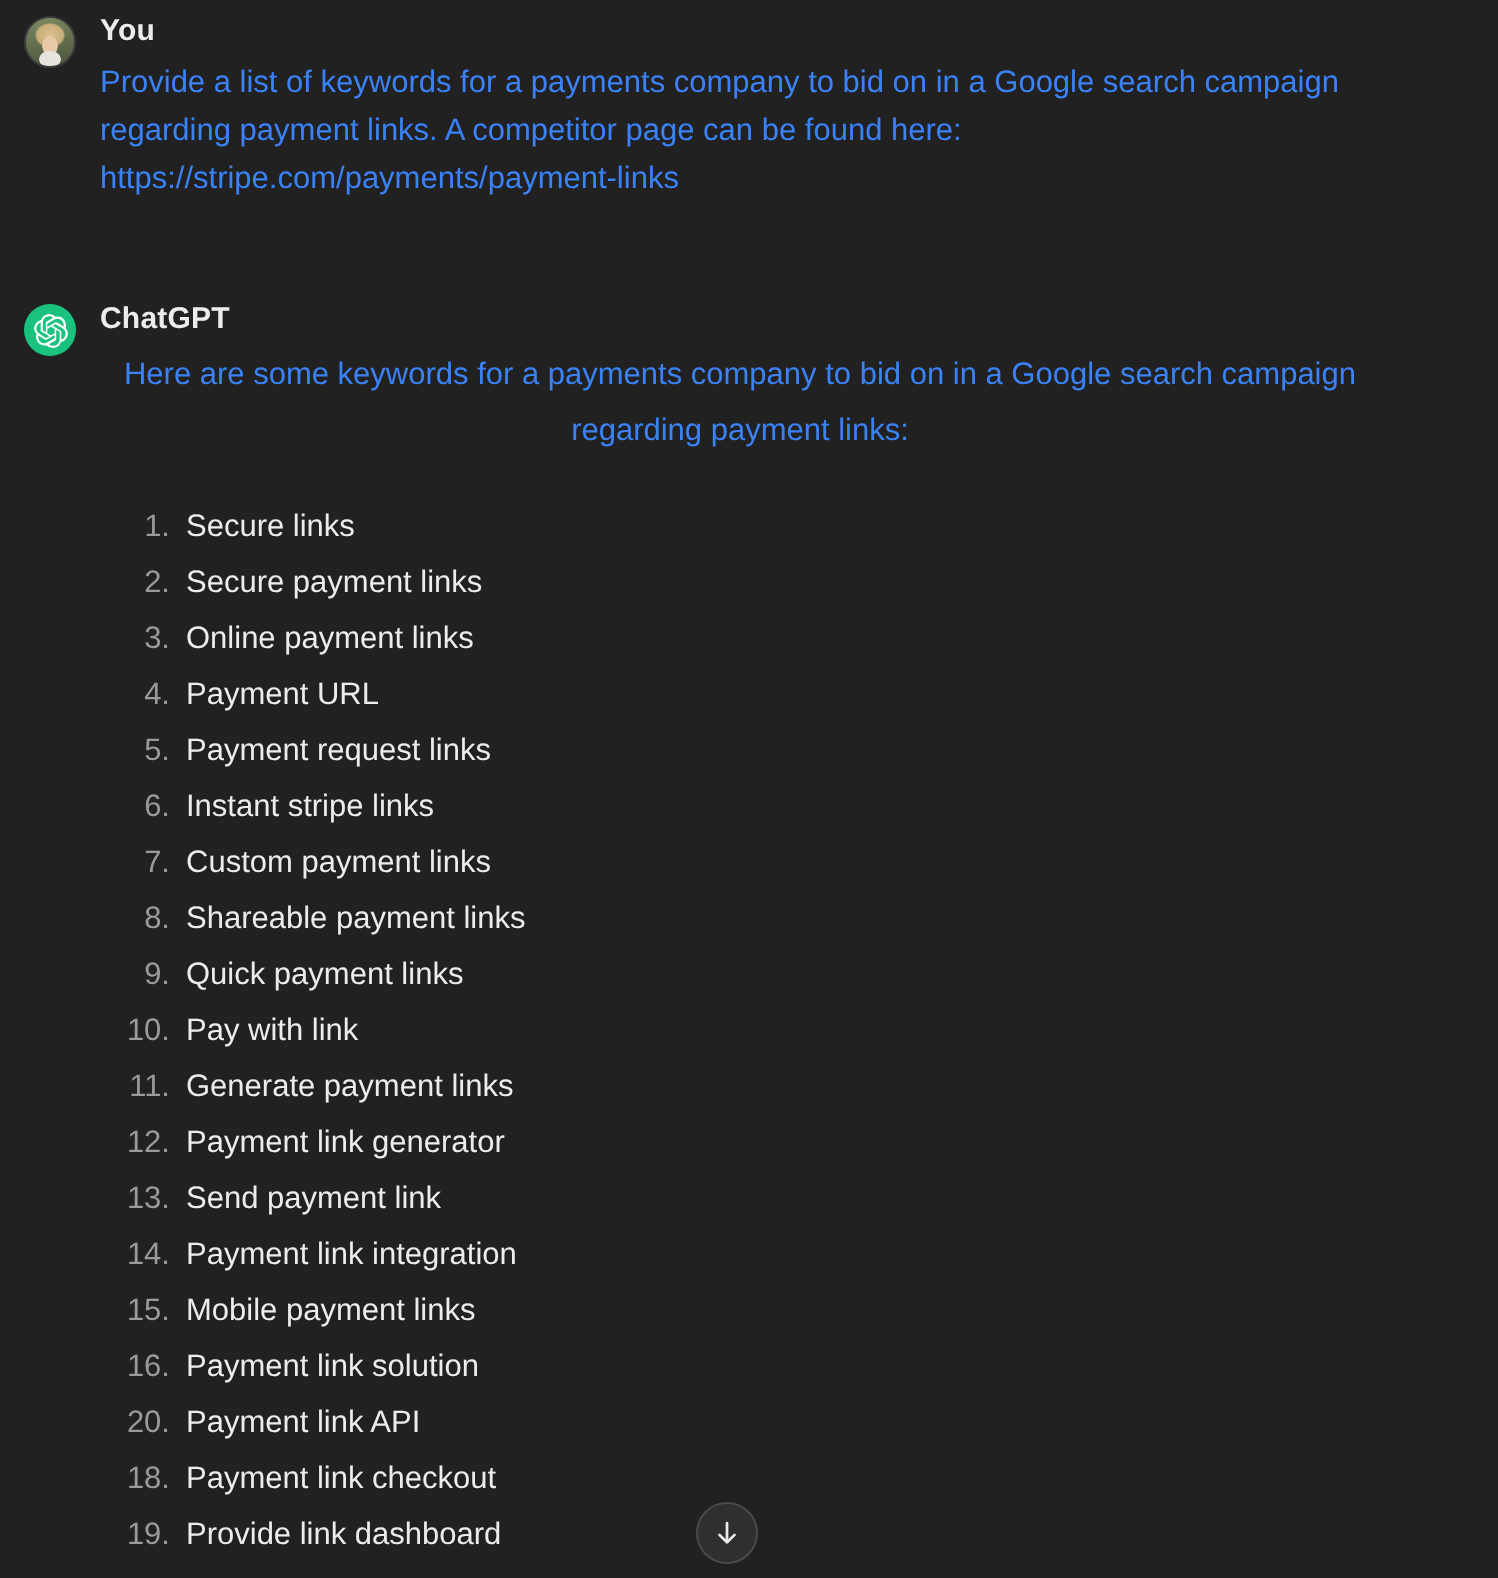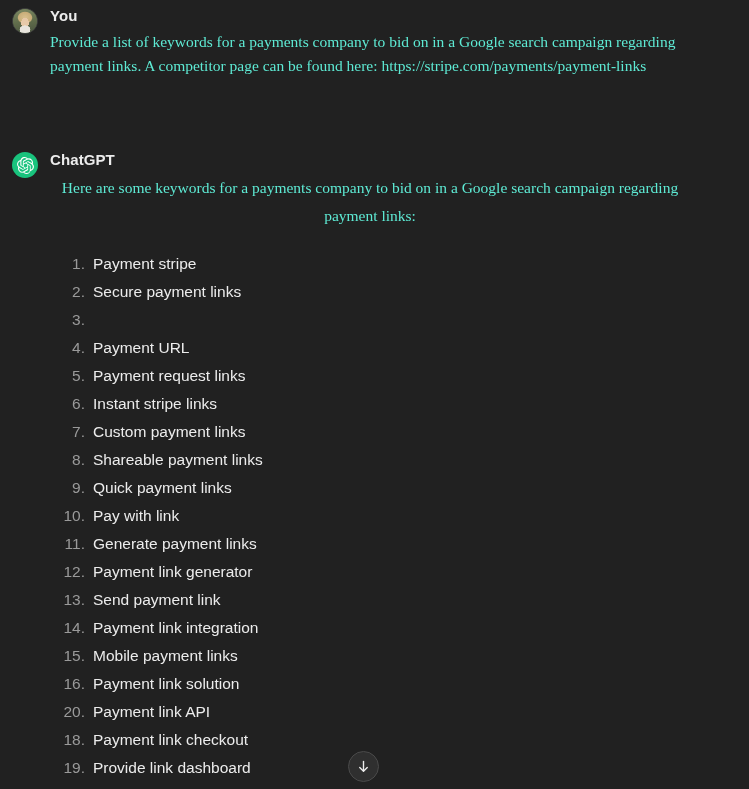--- a/index.html
+++ b/index.html
@@ -79,23 +79,22 @@
     line-height: 20px;
     color: #ececec;
     letter-spacing: .1px;
   }
 
   
   .msg-body { margin-top: 4px; }
 
   .para {
     font-size: 15.5px;
-    color: #5eead4;
+    color: #3b82f6;
     max-width: 640px;
-    font-family: Liberation Serif, serif;
   }
   #msg-user .para      { line-height: 24px; }
   #msg-assistant .para { line-height: 28px; text-align: center; }
 
   
   .keyword-list {
     list-style: none;
     margin-top: 20px;
   }
   .keyword-list li {
@@ -164,23 +163,23 @@
           </svg>
         </span>
       </div>
 
       <div class="role-name">ChatGPT</div>
 
       <div class="msg-body">
         <div class="para">Here are some keywords for a payments company to bid on in a Google search campaign regarding payment links:</div>
 
         <ol class="keyword-list" id="keyword-list">
-            <li><span class="num">1.</span><span>Payment stripe</span></li>
+            <li><span class="num">1.</span><span>Secure links</span></li>
             <li><span class="num">2.</span><span>Secure payment links</span></li>
-            <li><span class="num">3.</span></li>
+            <li><span class="num">3.</span><span>Online payment links</span></li>
             <li><span class="num">4.</span><span>Payment URL</span></li>
             <li><span class="num">5.</span><span>Payment request links</span></li>
             <li><span class="num">6.</span><span>Instant stripe links</span></li>
             <li><span class="num">7.</span><span>Custom payment links</span></li>
             <li><span class="num">8.</span><span>Shareable payment links</span></li>
             <li><span class="num">9.</span><span>Quick payment links</span></li>
             <li><span class="num">10.</span><span>Pay with link</span></li>
             <li><span class="num">11.</span><span>Generate payment links</span></li>
             <li><span class="num">12.</span><span>Payment link generator</span></li>
             <li><span class="num">13.</span><span>Send payment link</span></li>

